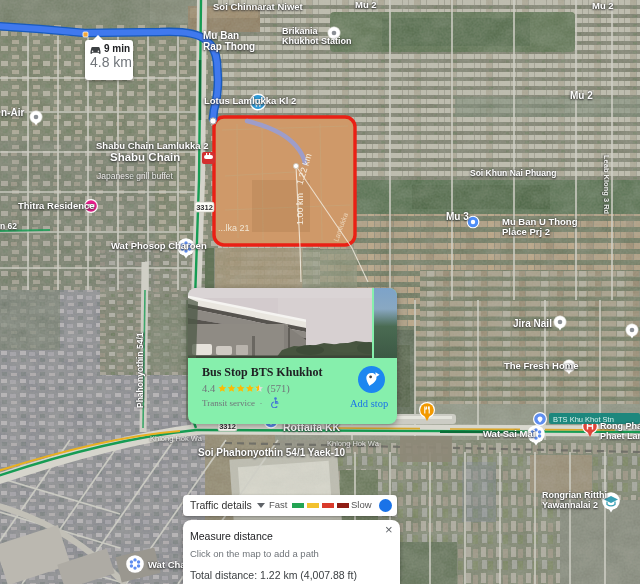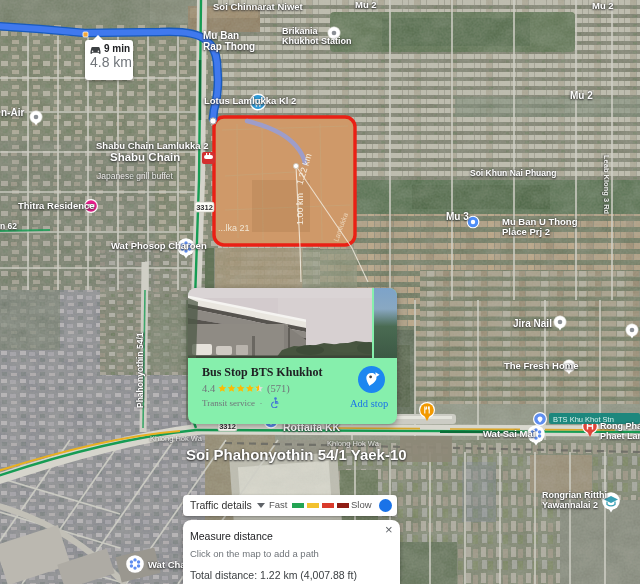--- a/index.html
+++ b/index.html
@@ -443,21 +443,21 @@
 <div class="lbl" style="left:504px;top:361px;font-size:9.5px;">The Fresh Home</div>
 
 <div class="lbl" style="left:483px;top:429px;font-size:9.5px;">Wat Sai Mai</div>
 
 <div class="lbl" style="left:600px;top:422px;font-size:9px;">Rong Phayaban<br>Phaet Lam</div>
 
 <div class="lbl" style="left:542px;top:491px;font-size:9px;">Rongrian Ritthi<br>Yawannalai 2</div>
 
 <div class="lbl" style="left:283px;top:422px;font-size:10.5px;">Rotfaifa KK</div>
 
-<div class="lbl" style="left:186px;top:447px;font-size:15px;">Soi Phahonyothin 54/1 Yaek-10</div>
+<div class="lbl" style="left:198px;top:447px;font-size:10px;">Soi Phahonyothin 54/1 Yaek-10</div>
 
 <div class="lbl" style="left:150px;top:435px;font-size:7.5px;opacity:.75;font-weight:normal;">Khlong Hok Wa</div>
 
 <div class="lbl" style="left:327px;top:440px;font-size:7.5px;opacity:.75;font-weight:normal;">Khlong Hok Wa</div>
 
 <div class="lbl" style="left:148px;top:560px;font-size:9.5px;">Wat Char</div>
 <svg class="abs" style="left:120px;top:550px" width="30" height="30" viewBox="0 0 30 30">
       <g>
         <circle cx="15" cy="14" r="8.8" fill="#fff"></circle>
         <circle cx="15.00" cy="9.90" r="1.7" fill="#5f8ef0"></circle>

